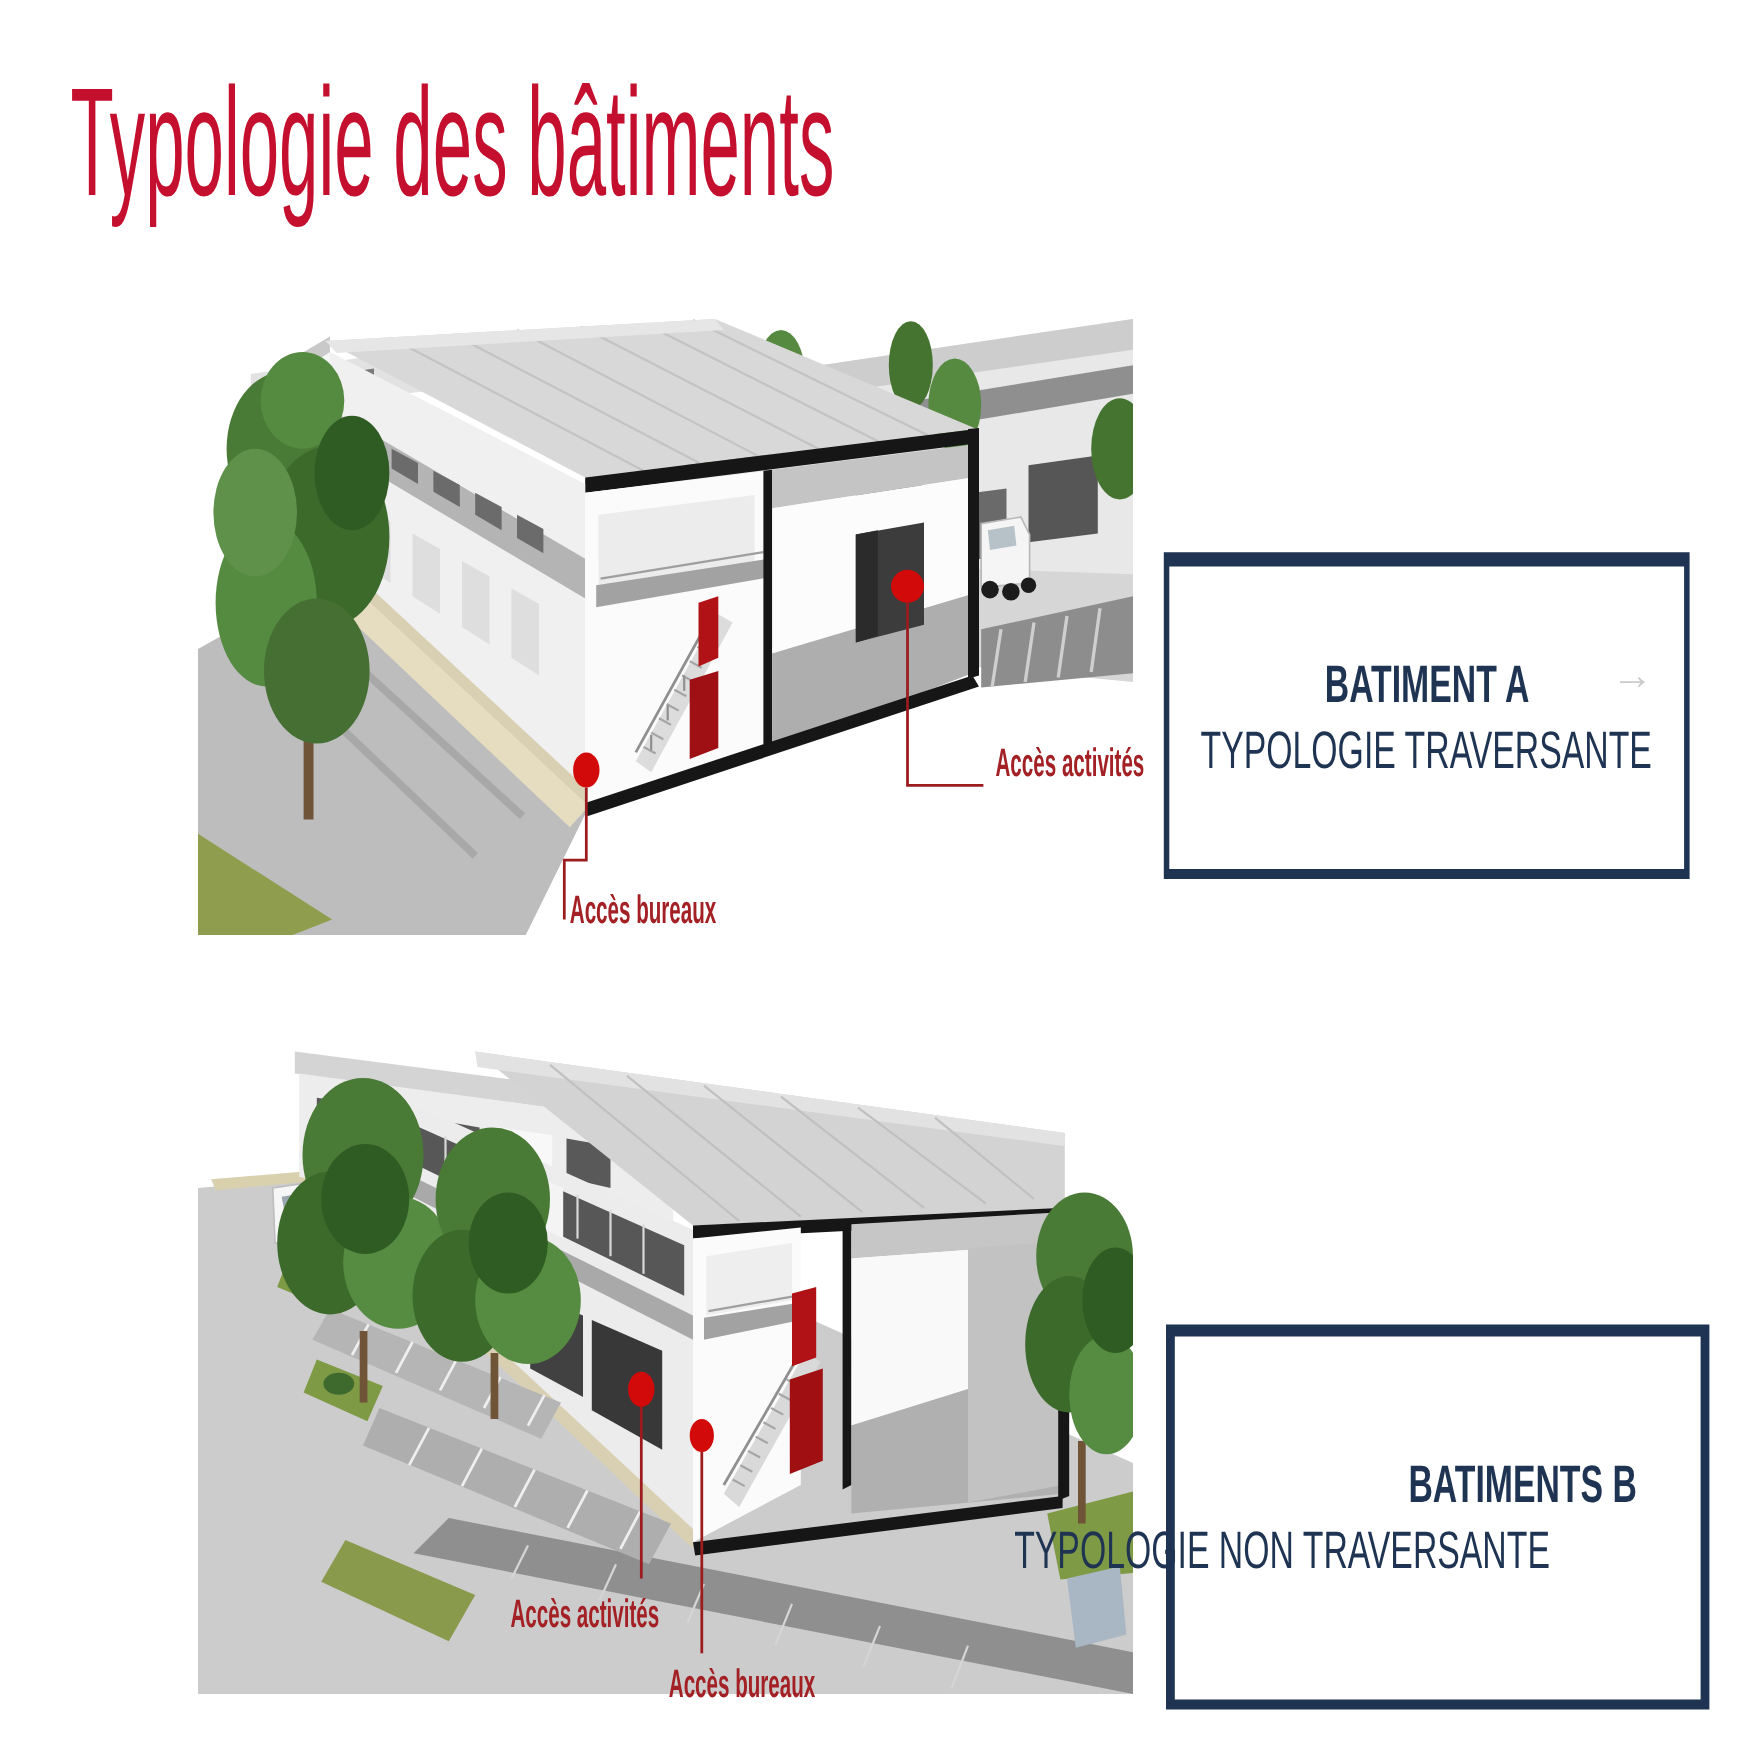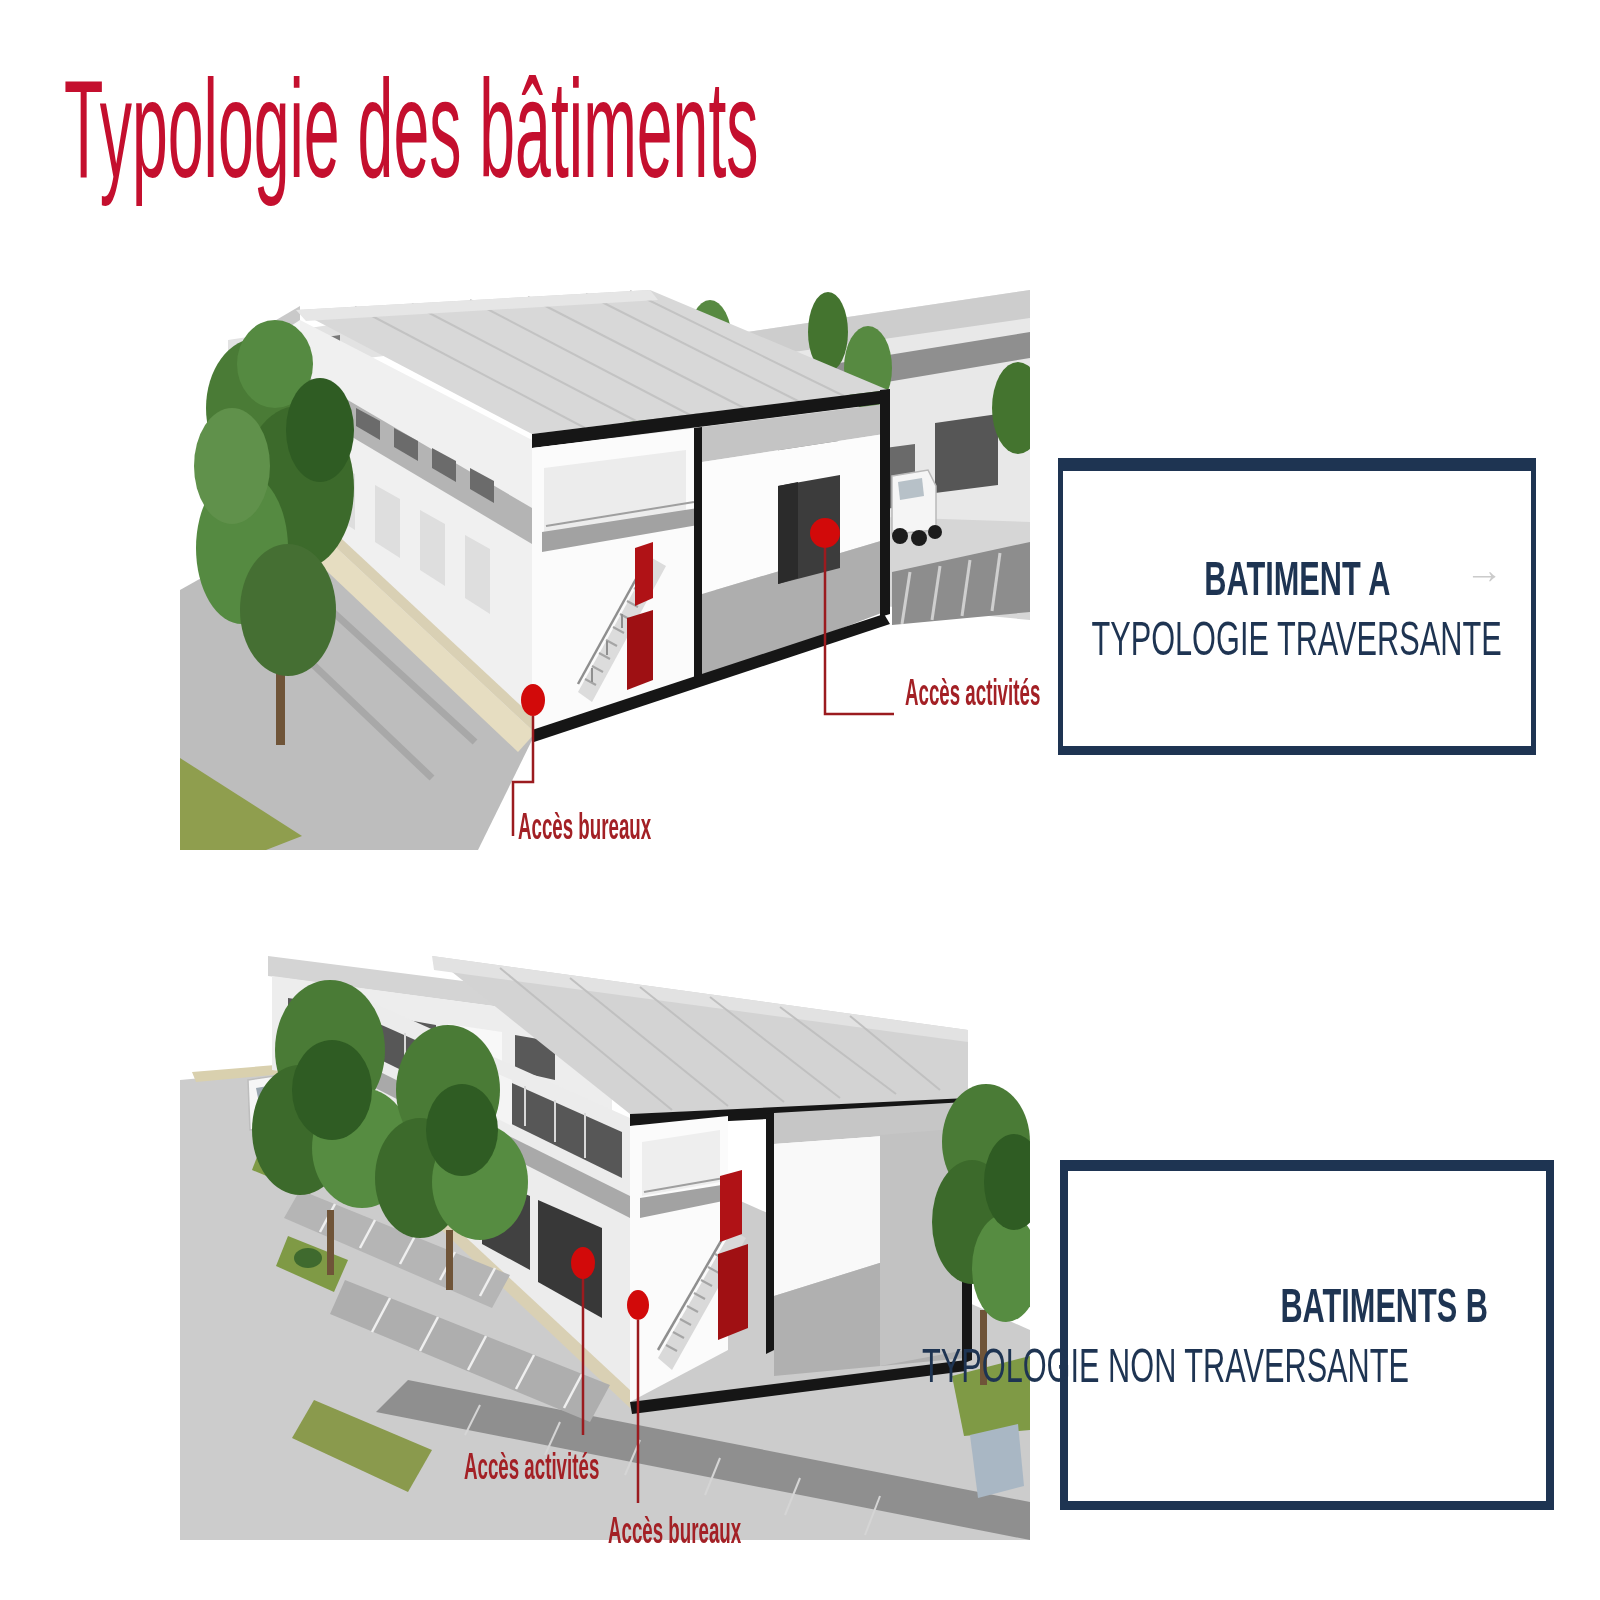--- a/index.html
+++ b/index.html
@@ -21,20 +21,21 @@
     transform:scaleX(0.52);transform-origin:left top;
   }
   .ann-a-activites{left:905px;top:672px;}
   .ann-a-bureaux{left:518px;top:806px;}
   .ann-b-activites{left:464px;top:1446px;}
   .ann-b-bureaux{left:608px;top:1510px;}
   .caption-box{
     position:absolute;background:#ffffff;border-style:solid;border-color:#1e3452;
     display:flex;flex-direction:column;justify-content:center;align-items:center;
     color:#1e3452;
+    margin-top:44px;
   }
   .box-a{left:1058px;top:458px;width:468px;height:275px;border-width:13px 5px 9px 5px;}
   .box-b{left:1060px;top:1160px;width:478px;height:330px;border-width:11px 8px 9px 8px;align-items:flex-end;}
   .cap1,.cap2{
     display:block;white-space:nowrap;font-size:48px;line-height:1.25;
     transform:scaleX(0.64);transform-origin:center center;
   }
   .cap1{font-weight:700;}
   .cap2{font-weight:400;}
   .arrow{

